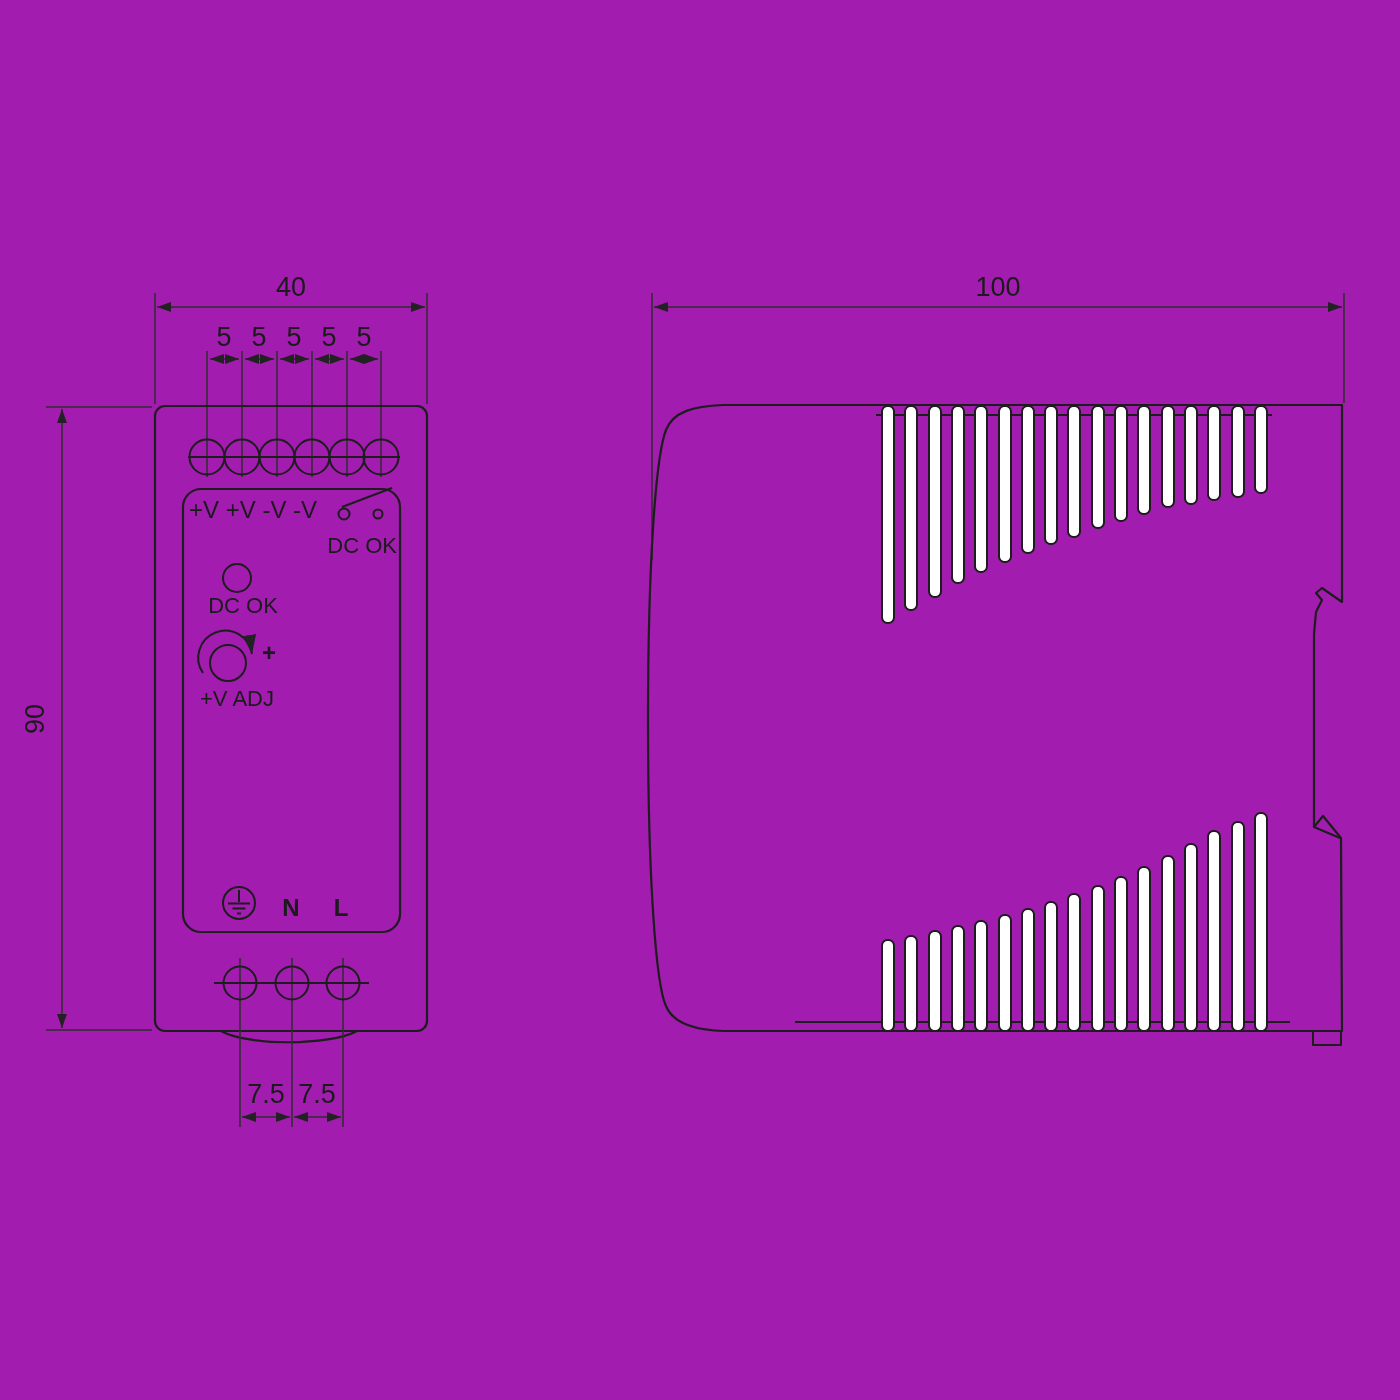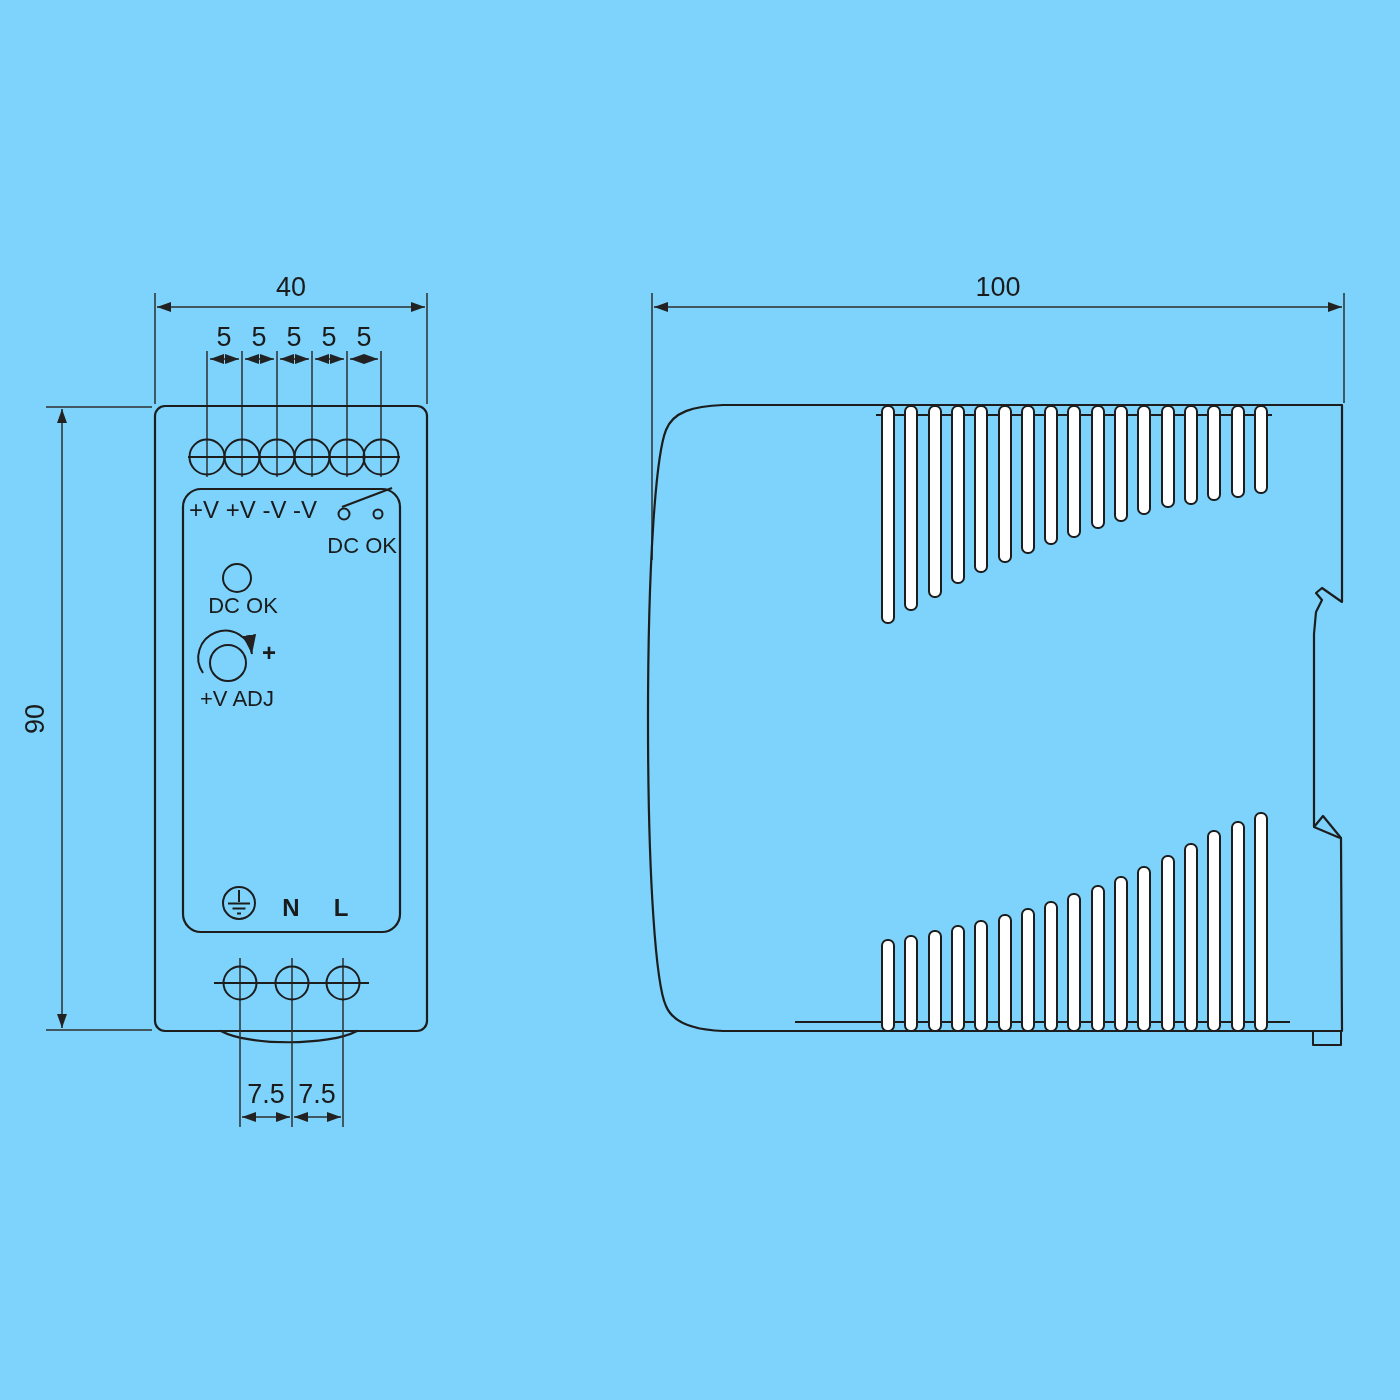--- a/index.html
+++ b/index.html
@@ -1,16 +1,16 @@
 <!DOCTYPE html>
 <html><head>
 <meta charset="utf-8">
 <style>
   html,body{margin:0;padding:0;background:#ffffff;}
-  .canvas{width:1400px;height:1400px;background:#7dd3fc;position:relative;}
+  .canvas{width:1400px;height:1400px;background:#a21caf;position:relative;}
   svg{display:block;}
   .ol{fill:none;stroke:#1d1d1d;stroke-width:2.2;stroke-linejoin:round;stroke-linecap:round;}
   .ol2{fill:none;stroke:#1d1d1d;stroke-width:2;stroke-linejoin:round;}
   .thin{fill:none;stroke:#2e2e2e;stroke-width:1.5;}
   .slot{fill:#ffffff;stroke:#1d1d1d;stroke-width:2;}
   text{font-family:"Liberation Sans", sans-serif;fill:#1b1b1b;text-anchor:middle;}
   .dimtxt{font-size:27px;}
   .lbl{font-size:24px;}
   .lbl-sm{font-size:22px;}
   .b{font-weight:bold;}

